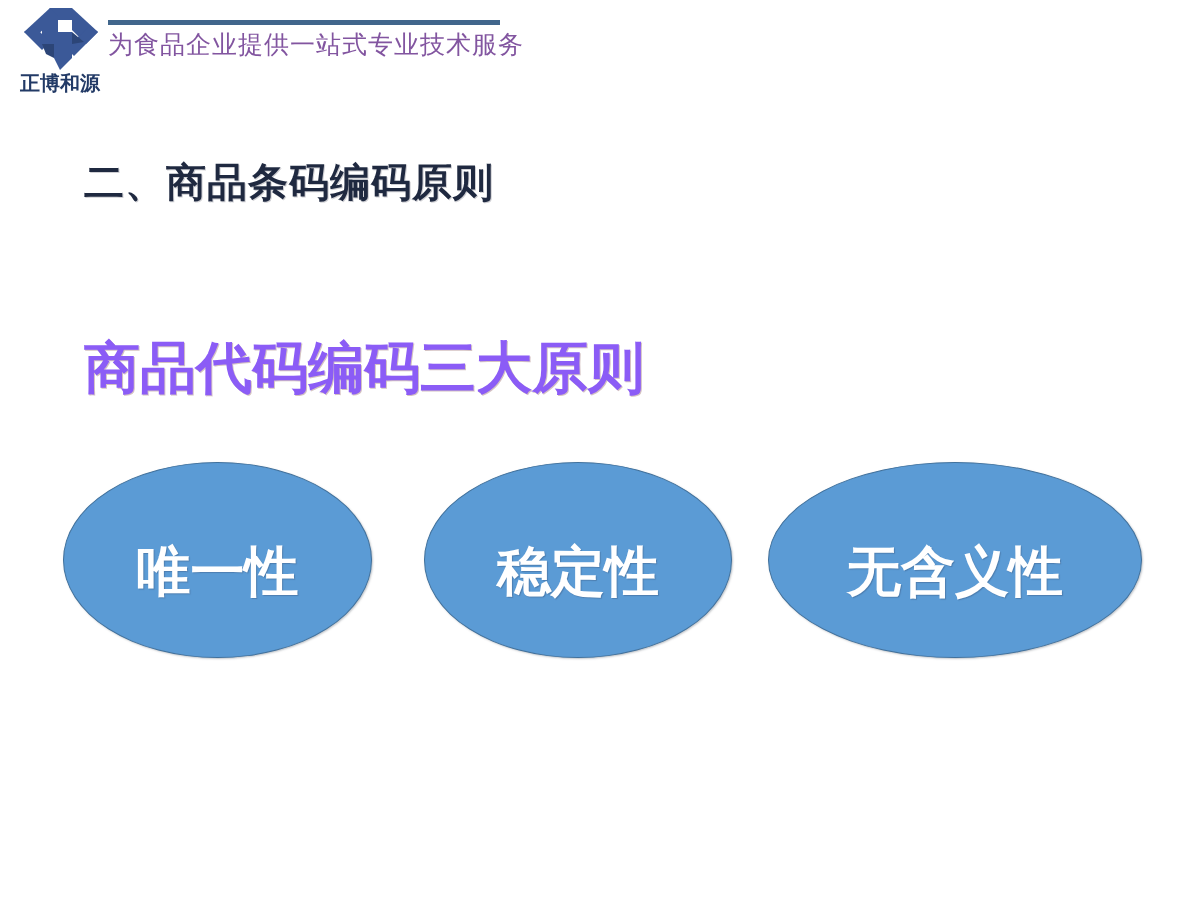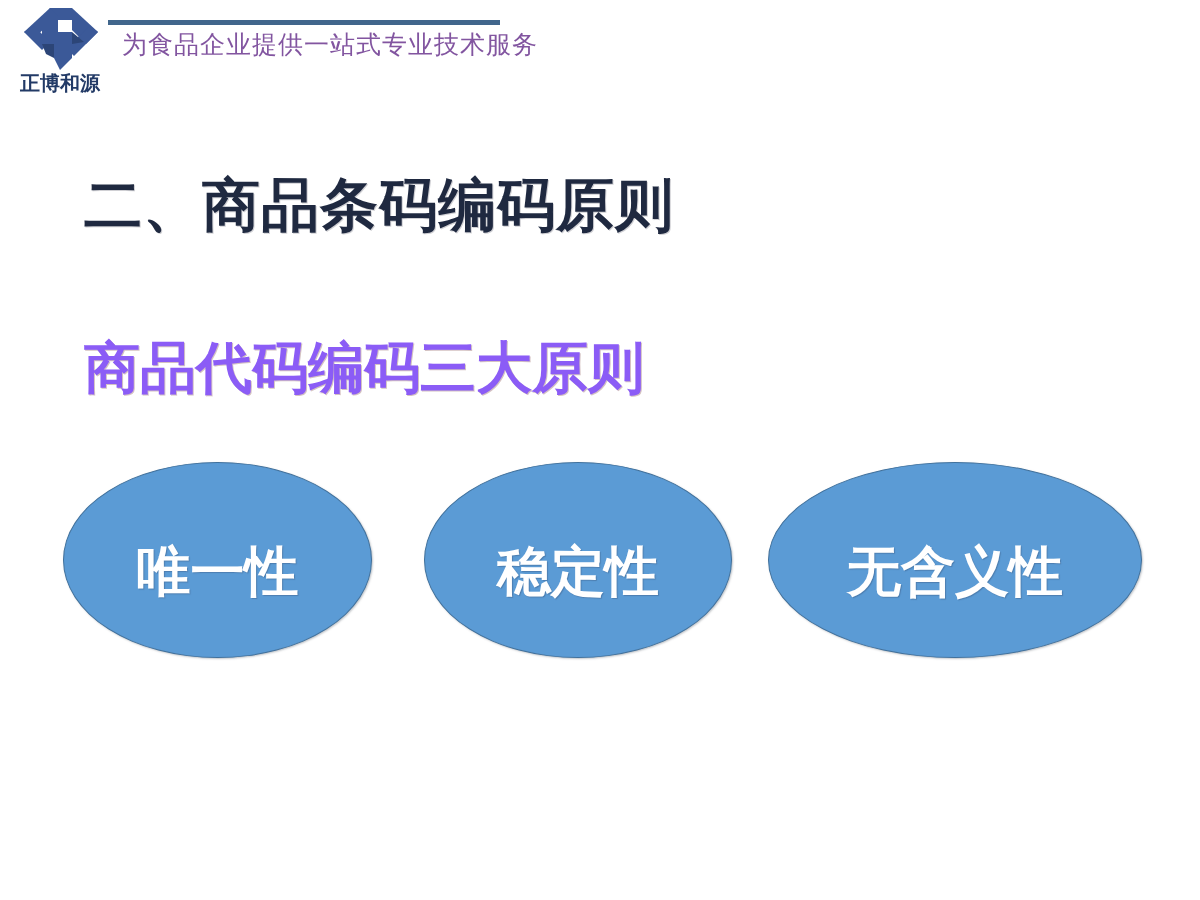--- a/index.html
+++ b/index.html
@@ -87,30 +87,29 @@
   }
 
   .brand-line-2 {
     font-family: "DejaVu Sans", sans-serif;
     font-size: 25px;
     font-weight: 400;
     color: #8255a0;
     letter-spacing: 1px;
     white-space: nowrap;
     line-height: 36px;
-    margin-left: 14px;
   }
 
   
   .slide-title {
     position: absolute;
     left: 84px;
     top: 128px;
     font-family: "DejaVu Sans", sans-serif;
-    font-size: 58px;
+    font-size: 40px;
     font-weight: 700;
     color: #1f2940;
     letter-spacing: 1px;
     white-space: nowrap;
     text-shadow: 1px 1px 0 rgba(150,150,160,0.45);
   }
 
   .section-subtitle {
     position: absolute;
     left: 84px;

